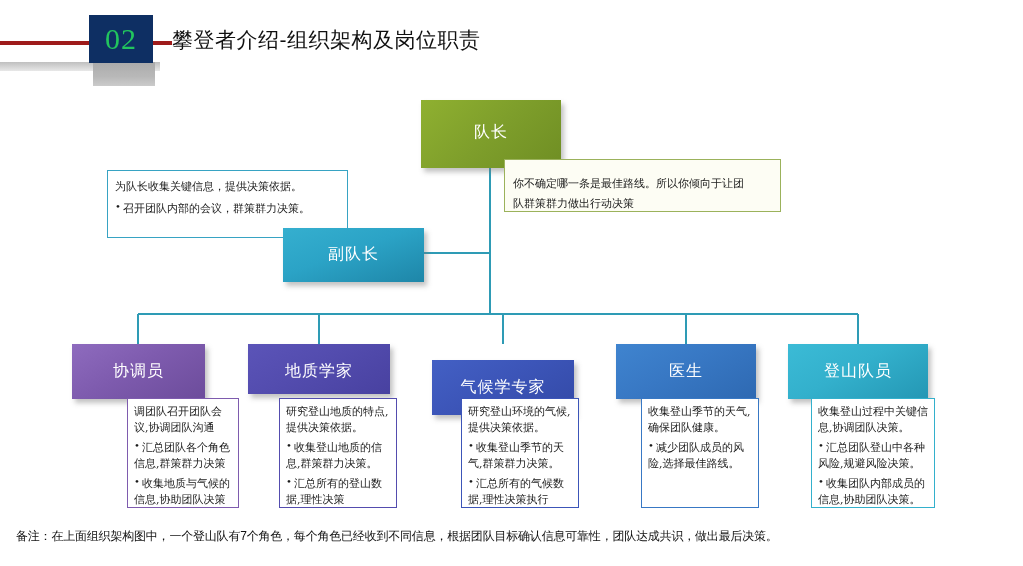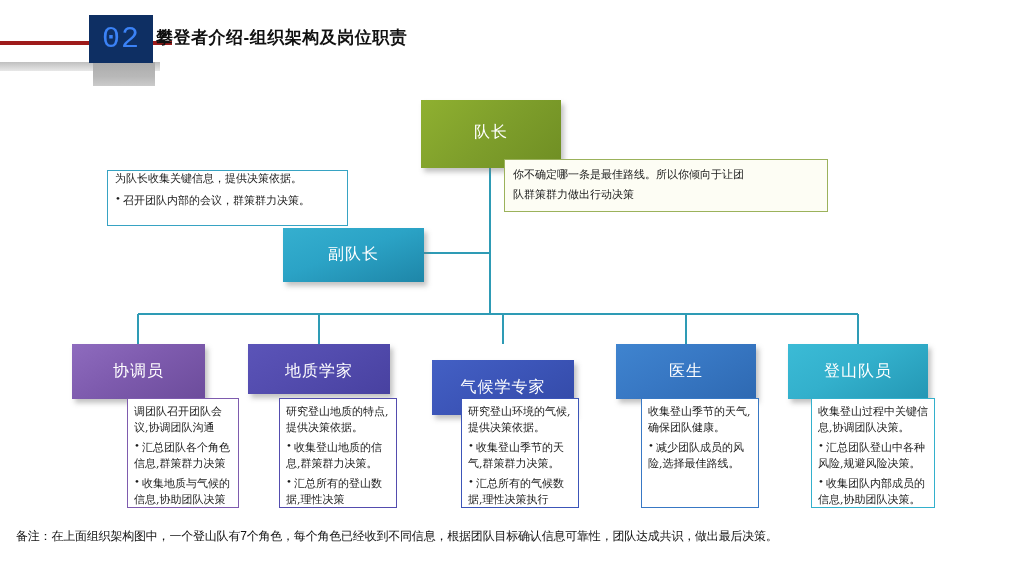--- a/index.html
+++ b/index.html
@@ -35,50 +35,50 @@
     height: 4px;
     background: #9E1B1B;
   }
   .hdr-badge {
     position: absolute;
     left: 89px;
     top: 15px;
     width: 64px;
     height: 48px;
     background: #0E2F63;
-    color: #3b82f6;
+    color: #22c55e;
     font-size: 30px;
     line-height: 48px;
     text-align: center;
     letter-spacing: 1px;
-    font-family: Liberation Mono, monospace;
+    font-family: Liberation Serif, serif;
   }
   .hdr-badge-shadow {
     position: absolute;
     left: 93px;
     top: 62px;
     width: 62px;
     height: 24px;
     background: linear-gradient(180deg, #a9a9a9 0%, #b4b4b4 60%, #c8c8c8 100%);
     opacity: .95;
   }
   .hdr-gray-strip {
     position: absolute;
     left: 0;
     top: 62px;
     width: 160px;
     height: 9px;
     background: linear-gradient(180deg, #bfbfbf 0%, #e8e8e8 100%);
   }
   .hdr-title {
     position: absolute;
-    left: 156px;
+    left: 172px;
     top: 26px;
-    font-size: 17px;
-    font-weight: bold;
+    font-size: 21px;
+    font-weight: normal;
     color: #101010;
     white-space: nowrap;
     letter-spacing: .5px;
   }
 
   
   .conn {
     position: absolute;
     left: 0;
     top: 0;
@@ -155,30 +155,30 @@
     margin: 0 0 3px 0;
   }
   .note p.b:before {
     content: "\2022";
     margin-right: 2px;
     font-size: 10px;
     vertical-align: 2px;
   }
 
   .note-leader {
-    left: 504px; top: 159px; width: 324px; height: 53px;
+    left: 504px; top: 159px; width: 277px; height: 53px;
     border: 1px solid #9BB25B;
     background: #FDFDF4;
-    padding: 7px 8px;
+    padding: 16px 8px;
     font-size: 11px;
   }
   .note-deputy {
-    left: 107px; top: 170px; width: 241px; height: 56px;
+    left: 107px; top: 170px; width: 241px; height: 68px;
     border: 1px solid #37A3C3;
-    padding: 0 7px;
+    padding: 8px 7px;
     font-size: 11px;
   }
 
   .note-sm {
     font-size: 11px;
     padding: 5px 6px;
     line-height: 1.45;
   }
   .note-r1 { left: 127px; top: 398px; width: 112px; height: 110px; border: 1px solid #7E5BAE; }
   .note-r2 { left: 279px; top: 398px; width: 118px; height: 110px; border: 1px solid #534CAE; }

